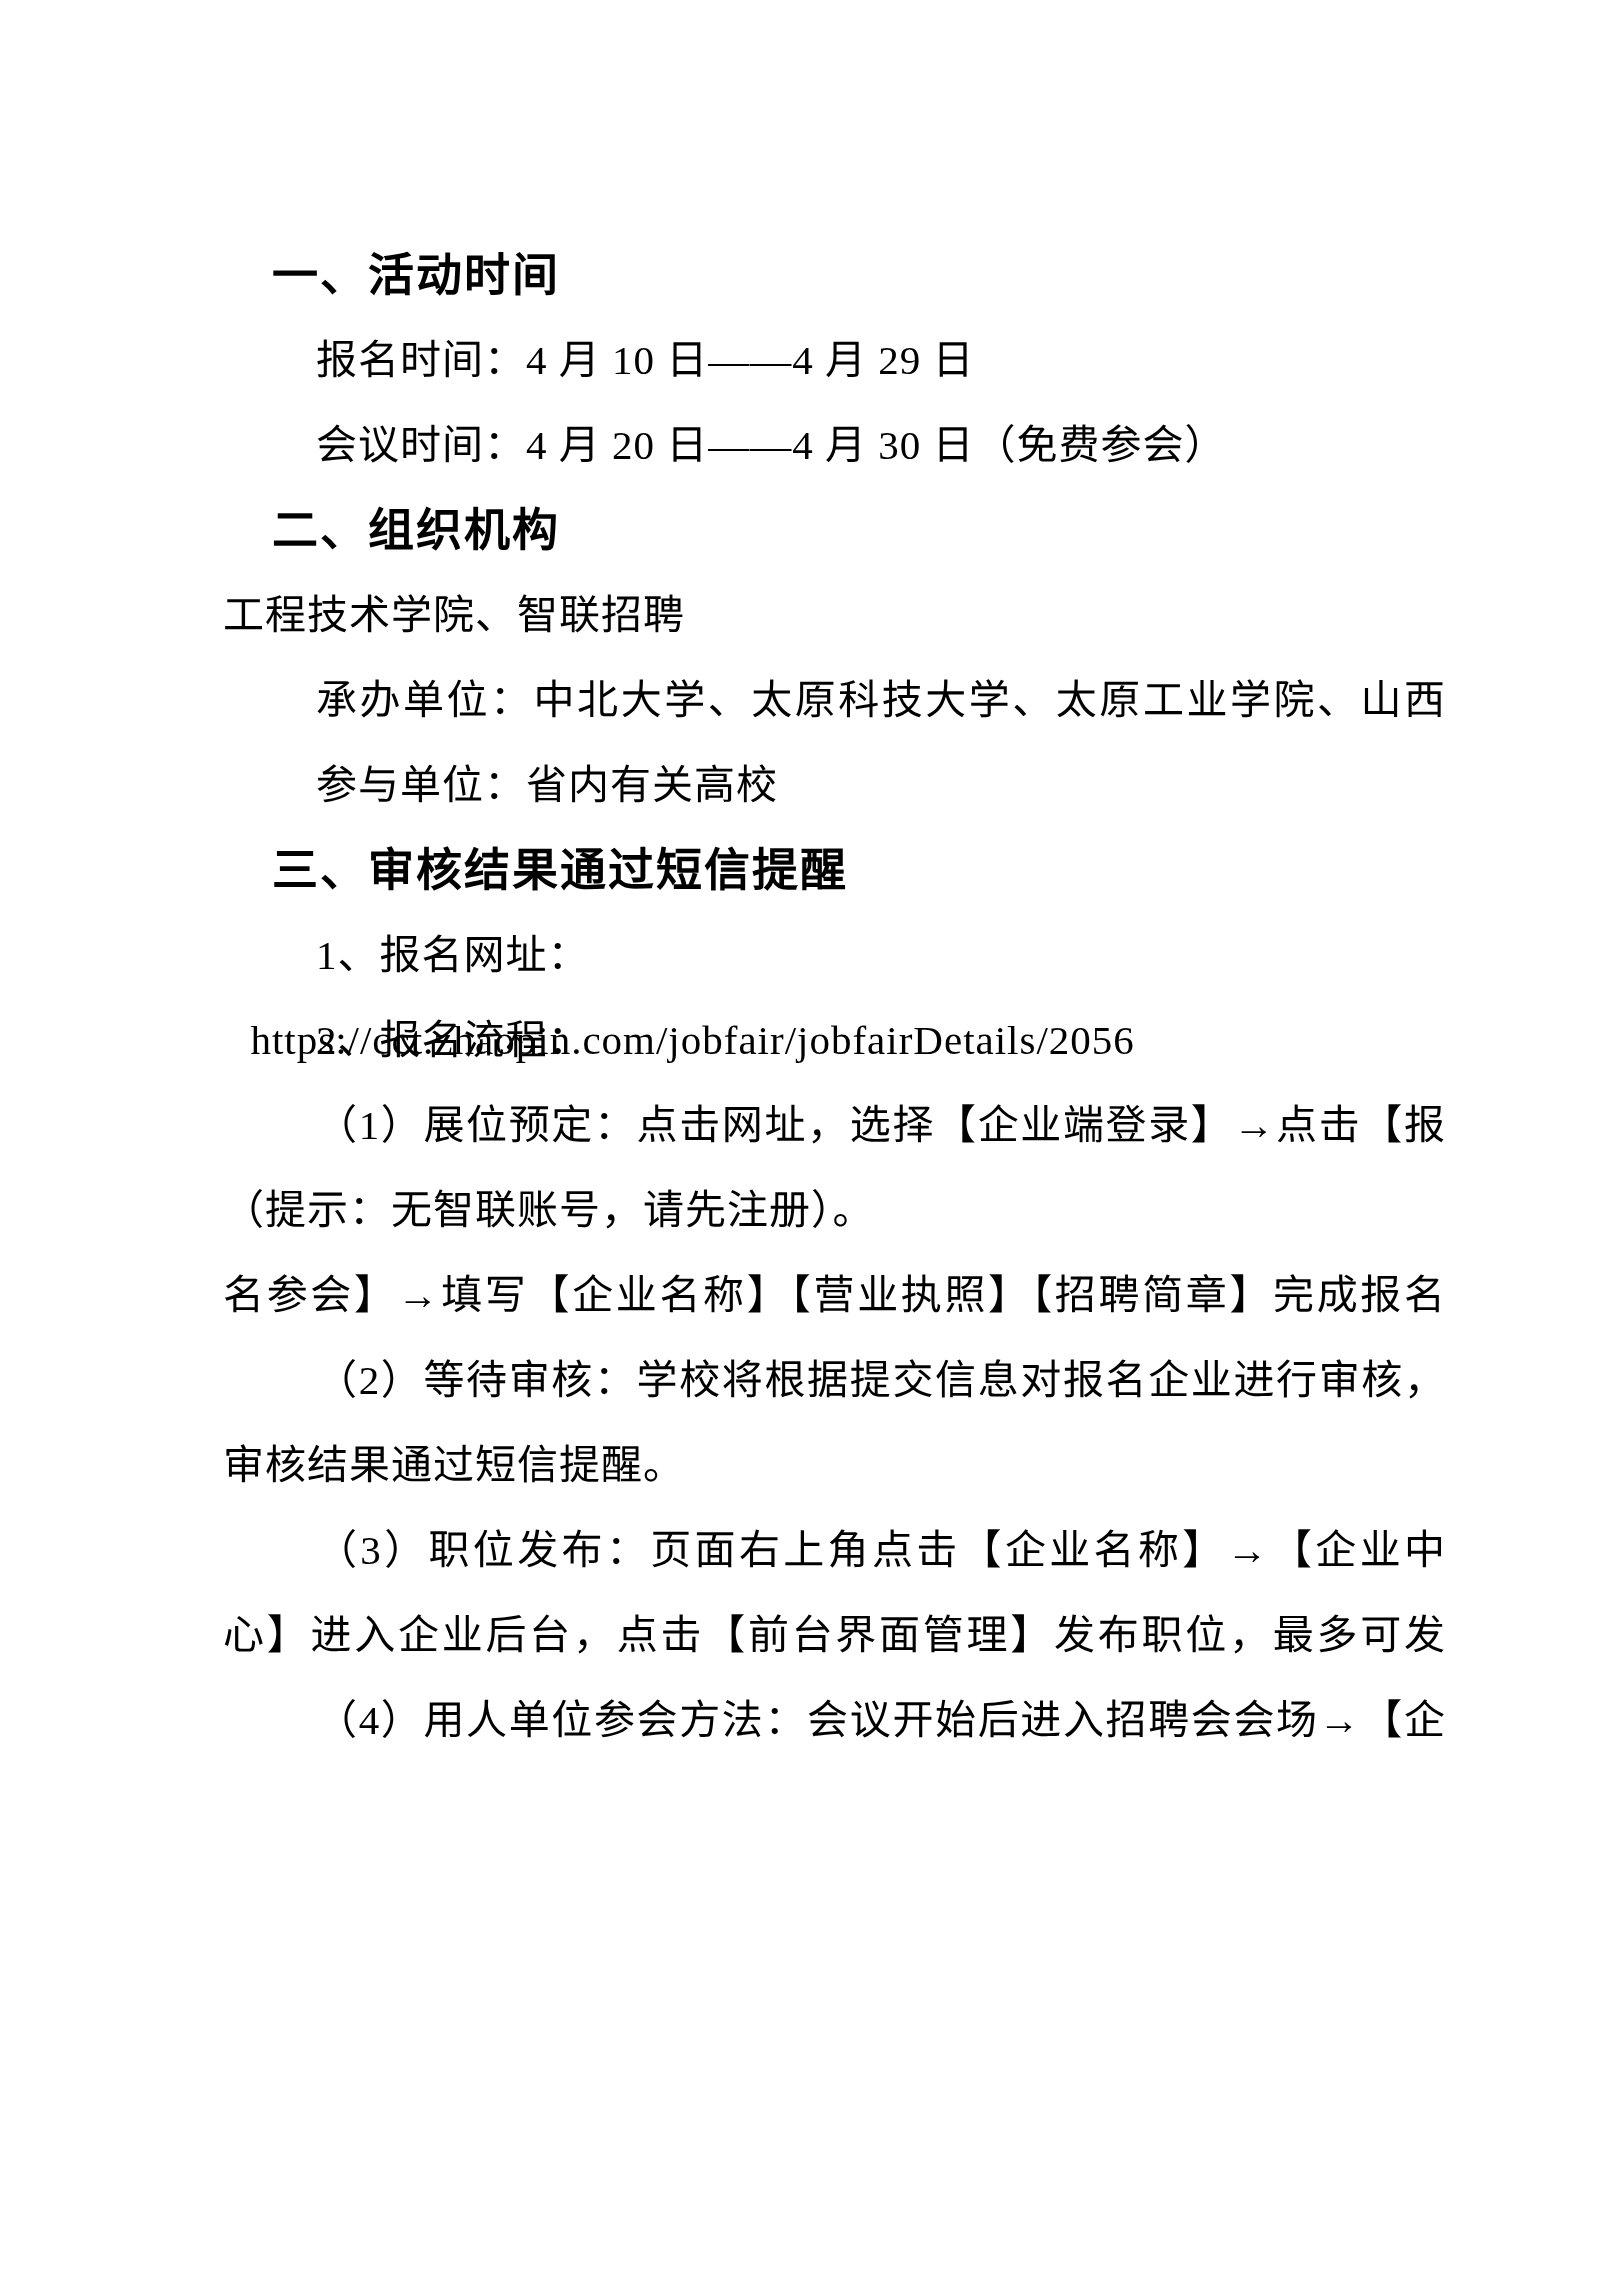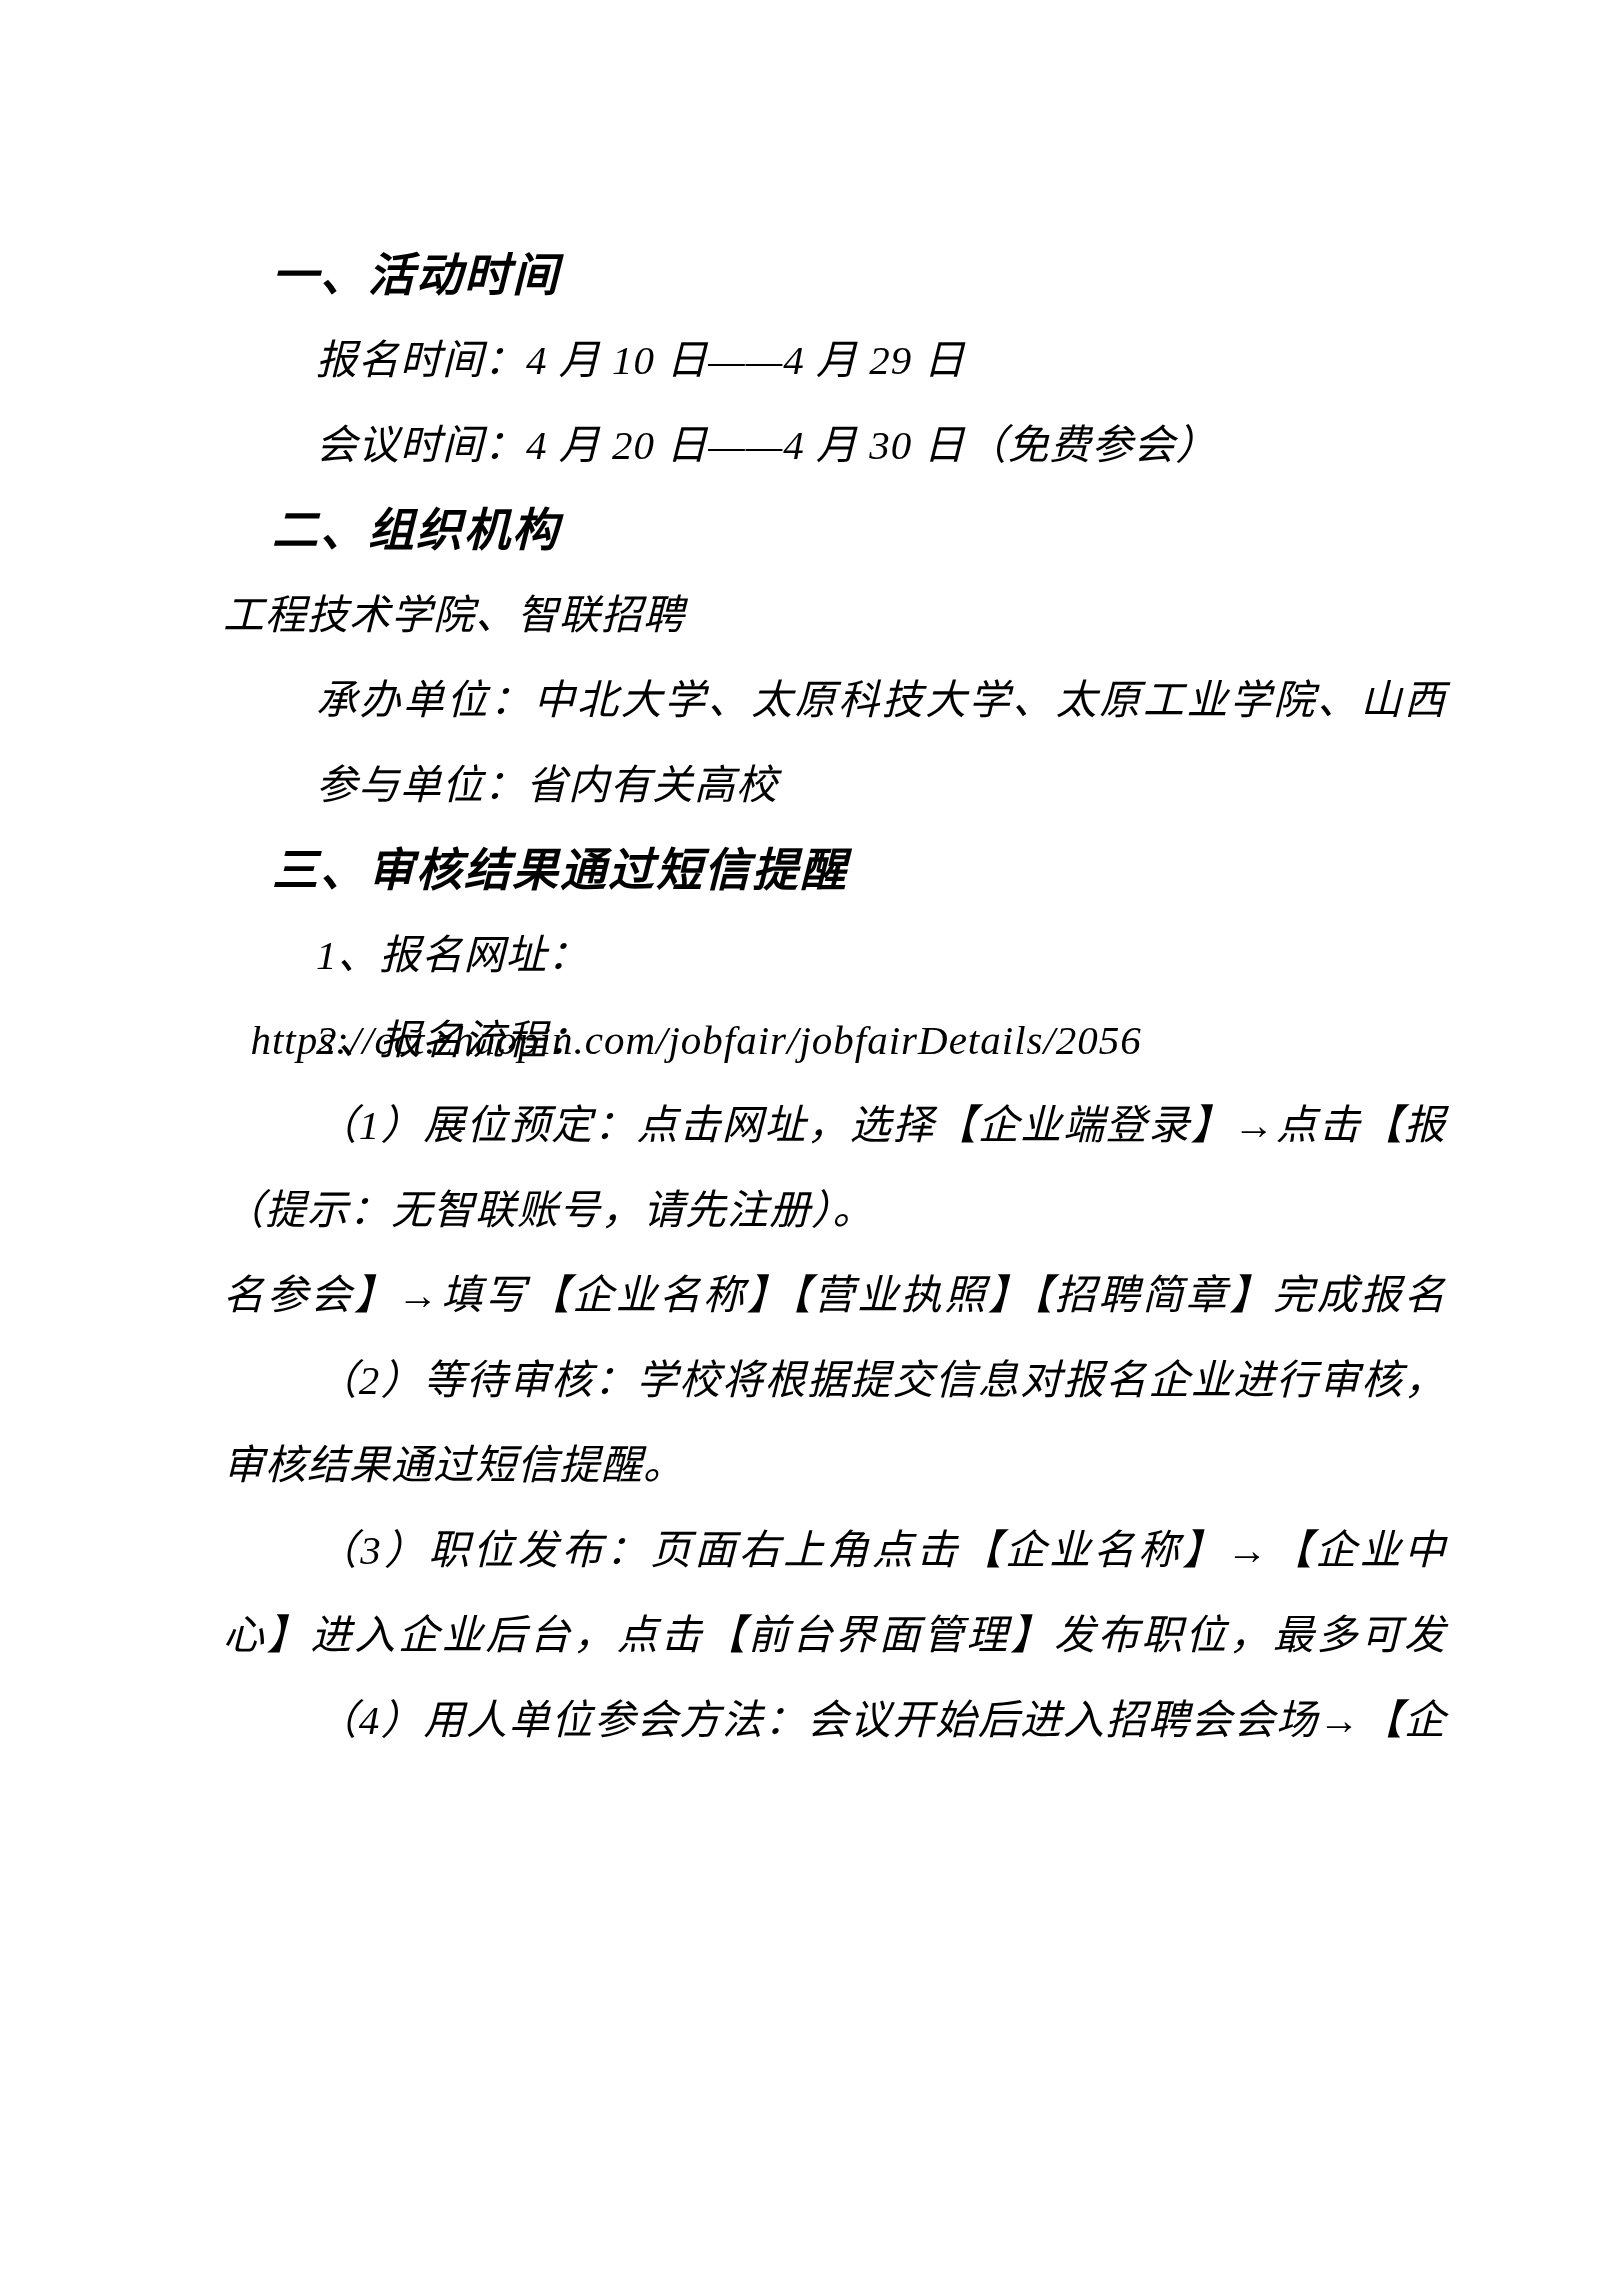--- a/index.html
+++ b/index.html
@@ -14,21 +14,20 @@
     background: #ffffff;
     color: #000000;
     overflow: hidden;
     font-family: "Liberation Serif", "DejaVu Serif", serif;
   }
   .textblock {
     position: absolute;
     left: 223px;
     top: 233px;
     width: 1223px;
-    font-style: italic;
   }
   .ln {
     font-size: 41px;
     line-height: 85px;
     height: 85px;
     letter-spacing: 1px;
     text-align: left;
     white-space: pre-wrap;
   }
   .first {

